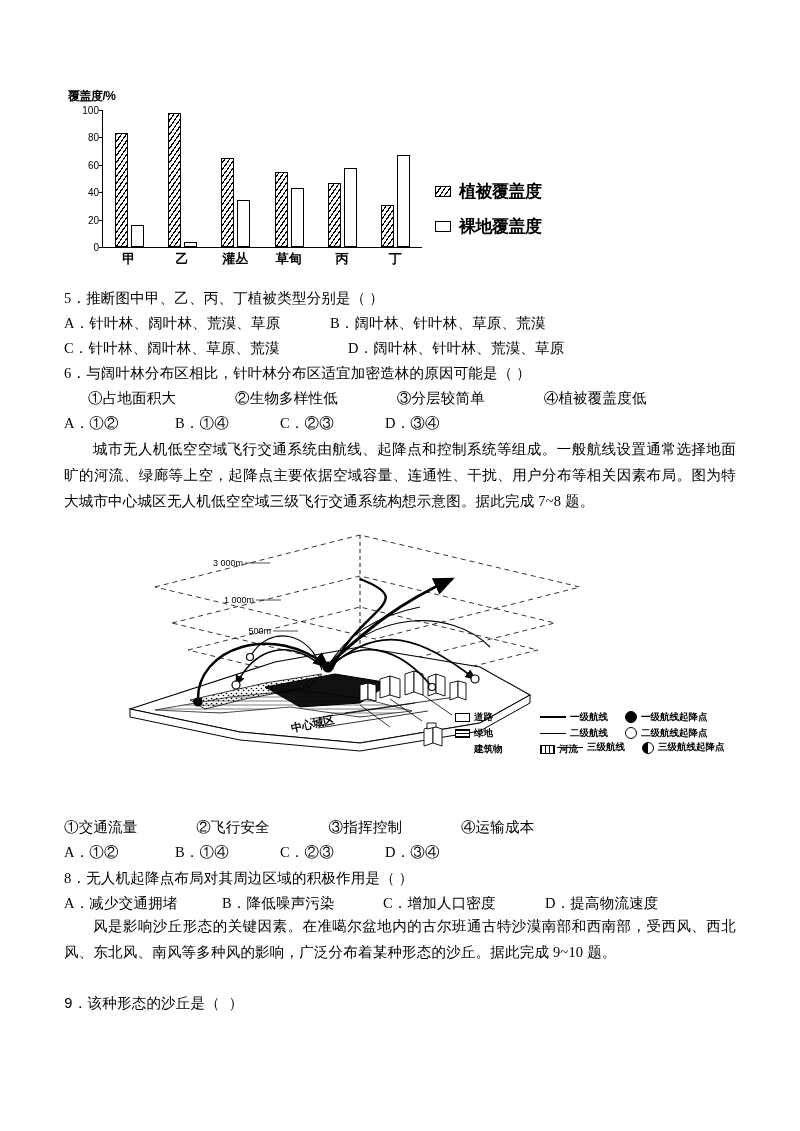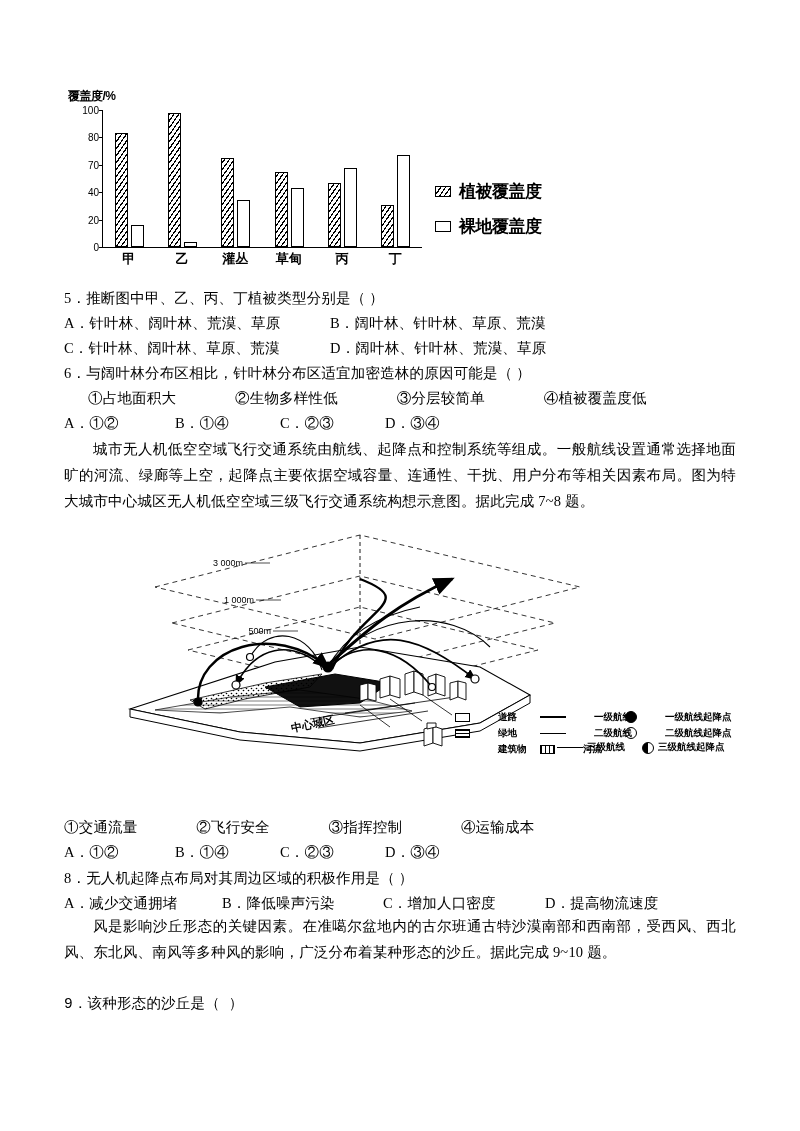--- a/index.html
+++ b/index.html
@@ -161,21 +161,21 @@
   .dlegend {
     position: absolute;
     left: 395px;
     top: 182px;
     width: 300px;
     font-family: "Liberation Sans", sans-serif;
     font-size: 9.5px;
     font-weight: bold;
   }
   .dl-row { display: flex; align-items: center; height: 16px; }
-  .dl-cell { display: flex; align-items: center; width: 85px; gap: 24px; }
+  .dl-cell { display: flex; align-items: center; width: 85px; }
   .dl-cell.wide { width: 112px; }
   .dl-box {
     width: 15px; height: 9px;
     border: 1px solid #000;
     margin-right: 4px;
     box-sizing: border-box;
     flex: none;
   }
   .dl-line {
     width: 26px; height: 0;
@@ -219,21 +219,21 @@
 <div class="page">
 
   <div class="chart-block">
     <div class="chart-ylabel">覆盖度/%</div>
 
     <div class="chart-plot">
 
       <div class="ytick" style="top:100%;">0</div>
       <div class="ytick" style="top:80%;">20</div>
       <div class="ytick" style="top:60%;">40</div>
-      <div class="ytick" style="top:40%;">70</div>
+      <div class="ytick" style="top:40%;">60</div>
       <div class="ytick" style="top:20%;">80</div>
       <div class="ytick" style="top:0%;">100</div>
 
       <div class="ytickmark" style="top:100%"></div>
       <div class="ytickmark" style="top:80%"></div>
       <div class="ytickmark" style="top:60%"></div>
       <div class="ytickmark" style="top:40%"></div>
       <div class="ytickmark" style="top:20%"></div>
       <div class="ytickmark" style="top:0%"></div>
 
@@ -283,21 +283,21 @@
         <span class="legend-swatch plain"></span>
         <span class="legend-label">裸地覆盖度</span>
       </div>
     </div>
   </div>
 
   <div class="txt" style="left:64px; top:286px;">5．推断图中甲、乙、丙、丁植被类型分别是（      ）</div>
   <div class="txt" style="left:64px; top:311px;">A．针叶林、阔叶林、荒漠、草原</div>
   <div class="txt" style="left:330px; top:311px;">B．阔叶林、针叶林、草原、荒漠</div>
   <div class="txt" style="left:64px; top:336px;">C．针叶林、阔叶林、草原、荒漠</div>
-  <div class="txt" style="left:330px; top:336px;">D．阔叶林、针叶林、荒漠、草原</div>
+  <div class="txt" style="left:348px; top:336px;">D．阔叶林、针叶林、荒漠、草原</div>
 
   <div class="txt" style="left:64px; top:361px;">6．与阔叶林分布区相比，针叶林分布区适宜加密造林的原因可能是（      ）</div>
   <div class="txt" style="left:64px; top:386px;margin-left:24px;">①占地面积大　　　　②生物多样性低　　　　③分层较简单　　　　④植被覆盖度低</div>
   <div class="txt" style="left:64px; top:411px;">A．①②</div>
   <div class="txt" style="left:175px; top:411px;">B．①④</div>
   <div class="txt" style="left:280px; top:411px;">C．②③</div>
   <div class="txt" style="left:385px; top:411px;">D．③④</div>
 
   <div class="para indent" style="top:436px;">城市无人机低空空域飞行交通系统由航线、起降点和控制系统等组成。一般航线设置通常选择地面旷的河流、绿廊等上空，起降点主要依据空域容量、连通性、干扰、用户分布等相关因素布局。图为特大城市中心城区无人机低空空域三级飞行交通系统构想示意图。据此完成 7~8 题。</div>
 

